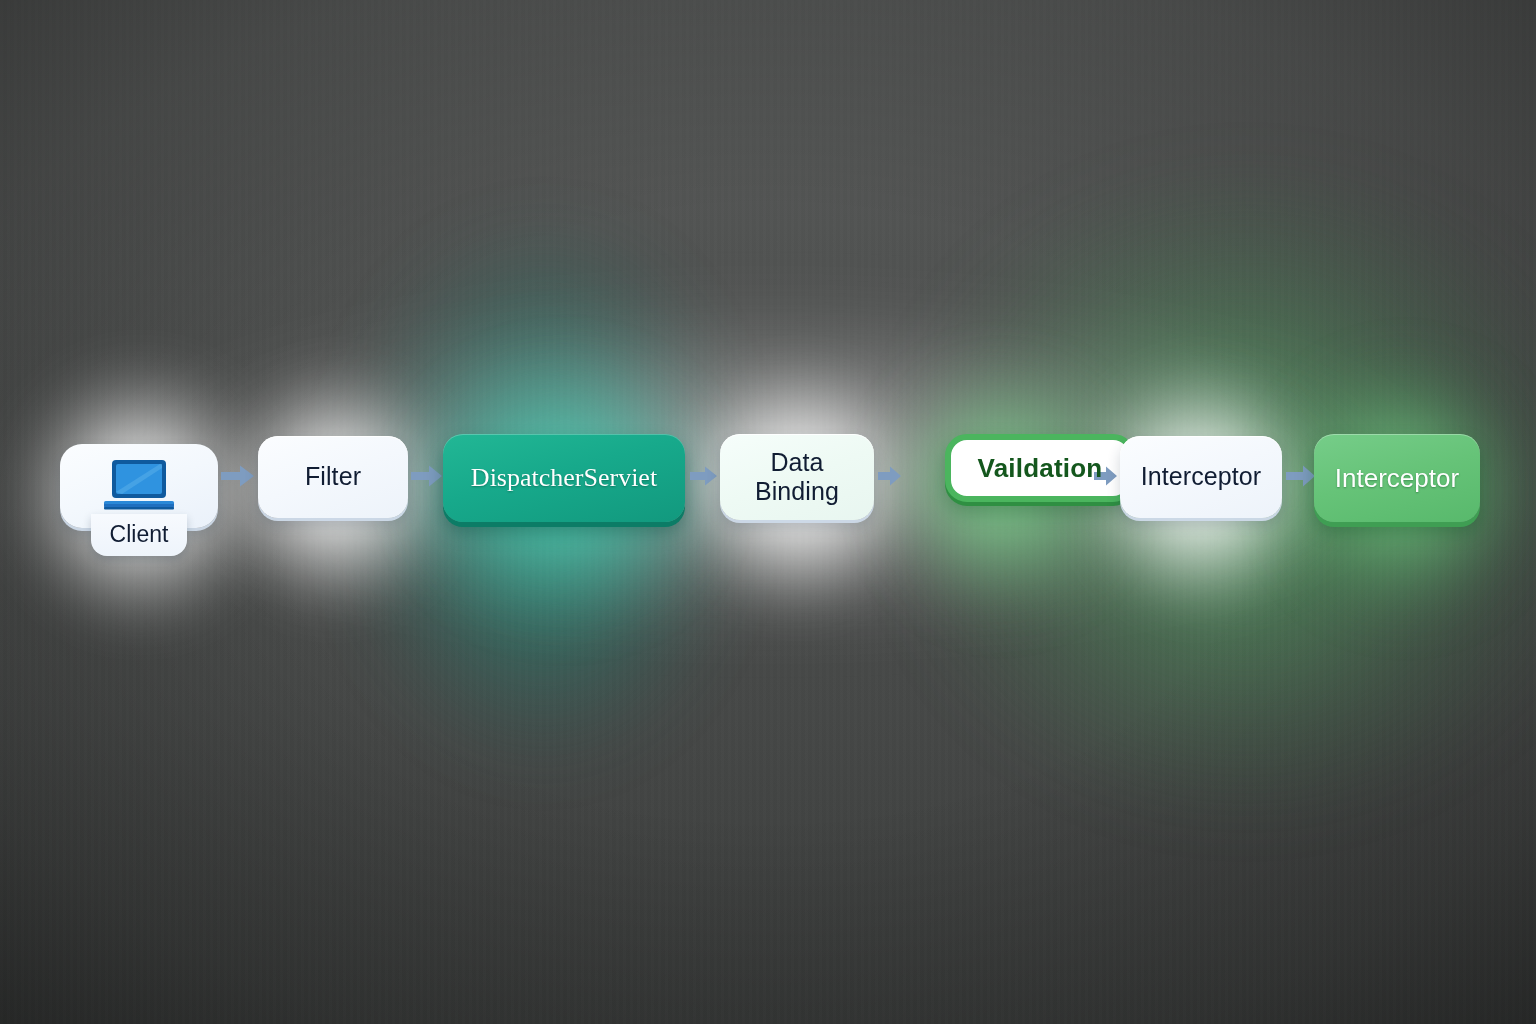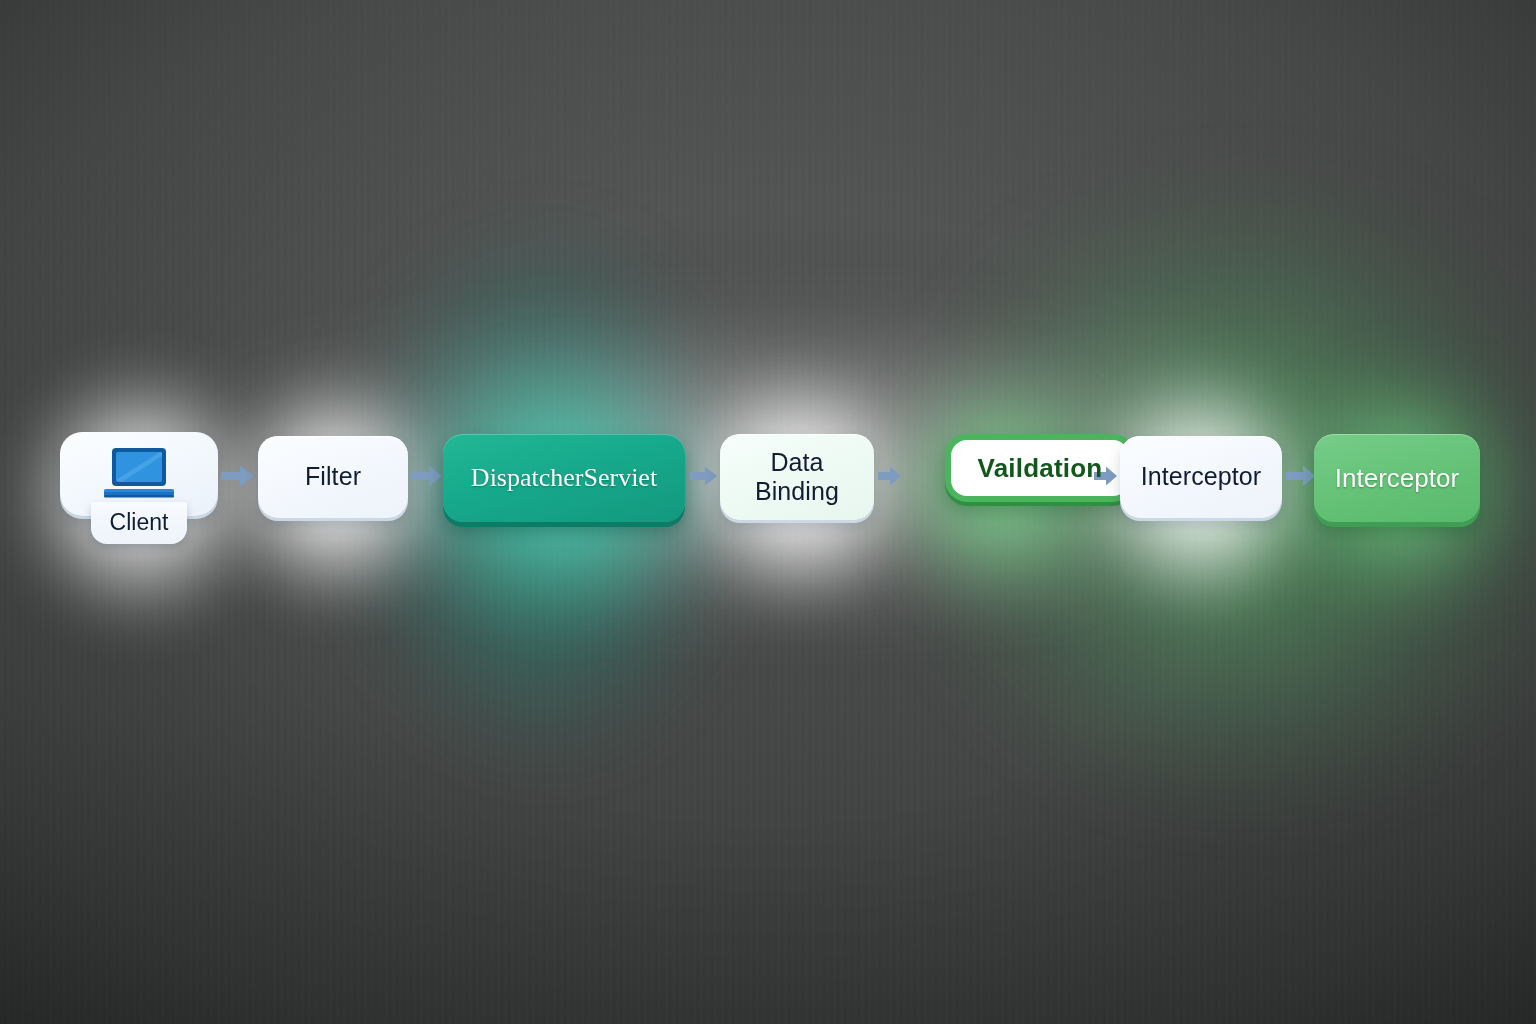--- a/index.html
+++ b/index.html
@@ -184,21 +184,21 @@
       0 0 0 1px rgba(255,255,255,0.55) inset;
   }
   .node.highlight .node-label {
     color: #14571d;
     font-size: 26px;
     font-weight: 700;
     letter-spacing: .2px;
   }
 
   
-  .client-wrap { position: absolute; }
+  .client-wrap { position: absolute; margin-top: 12px; }
   .client-box {
     position: absolute;
     left: 0; top: 0;
     width: 100%; height: 84px;
     border-radius: 22px;
     background: linear-gradient(160deg, #fbfdff 0%, #f3f8fd 50%, #eaf1fa 100%);
     box-shadow:
       0 3px 0 0 rgba(205,218,233,0.95),
       0 7px 14px rgba(30,50,70,0.20);
   }

